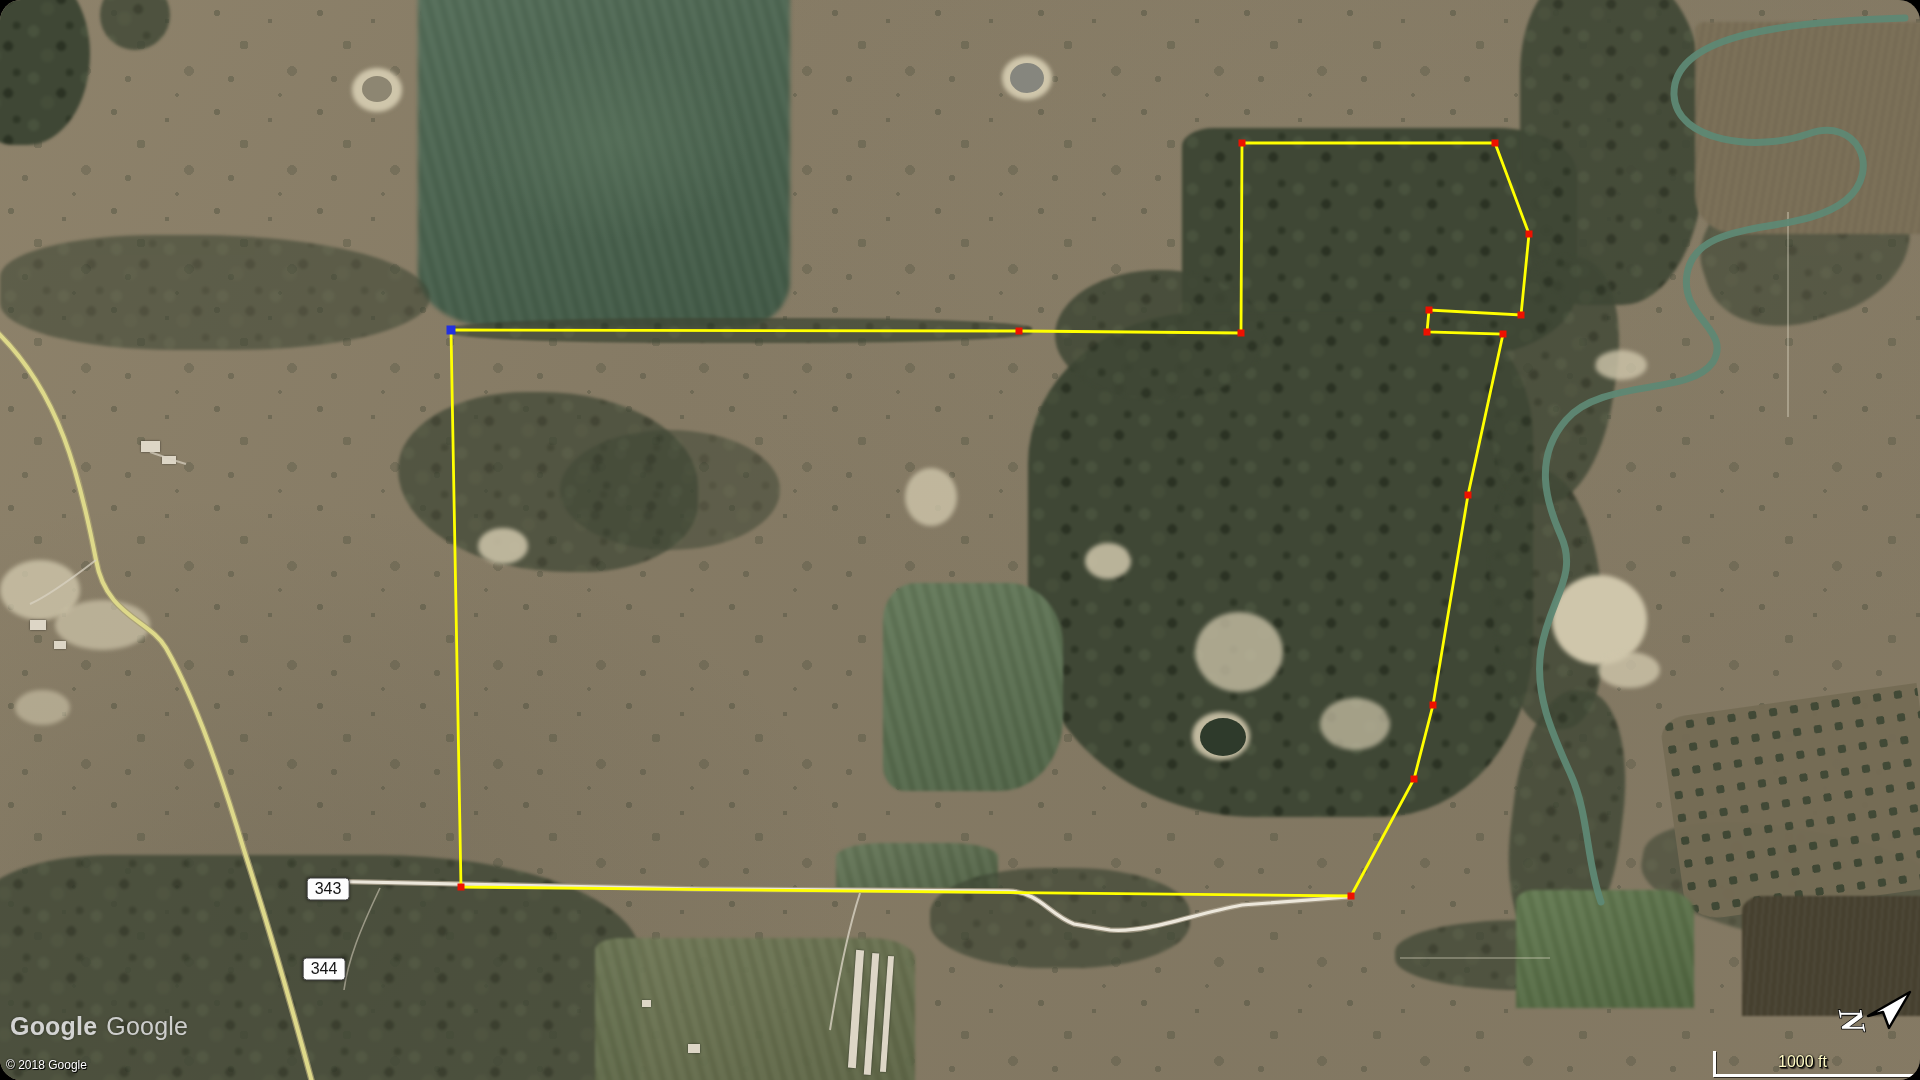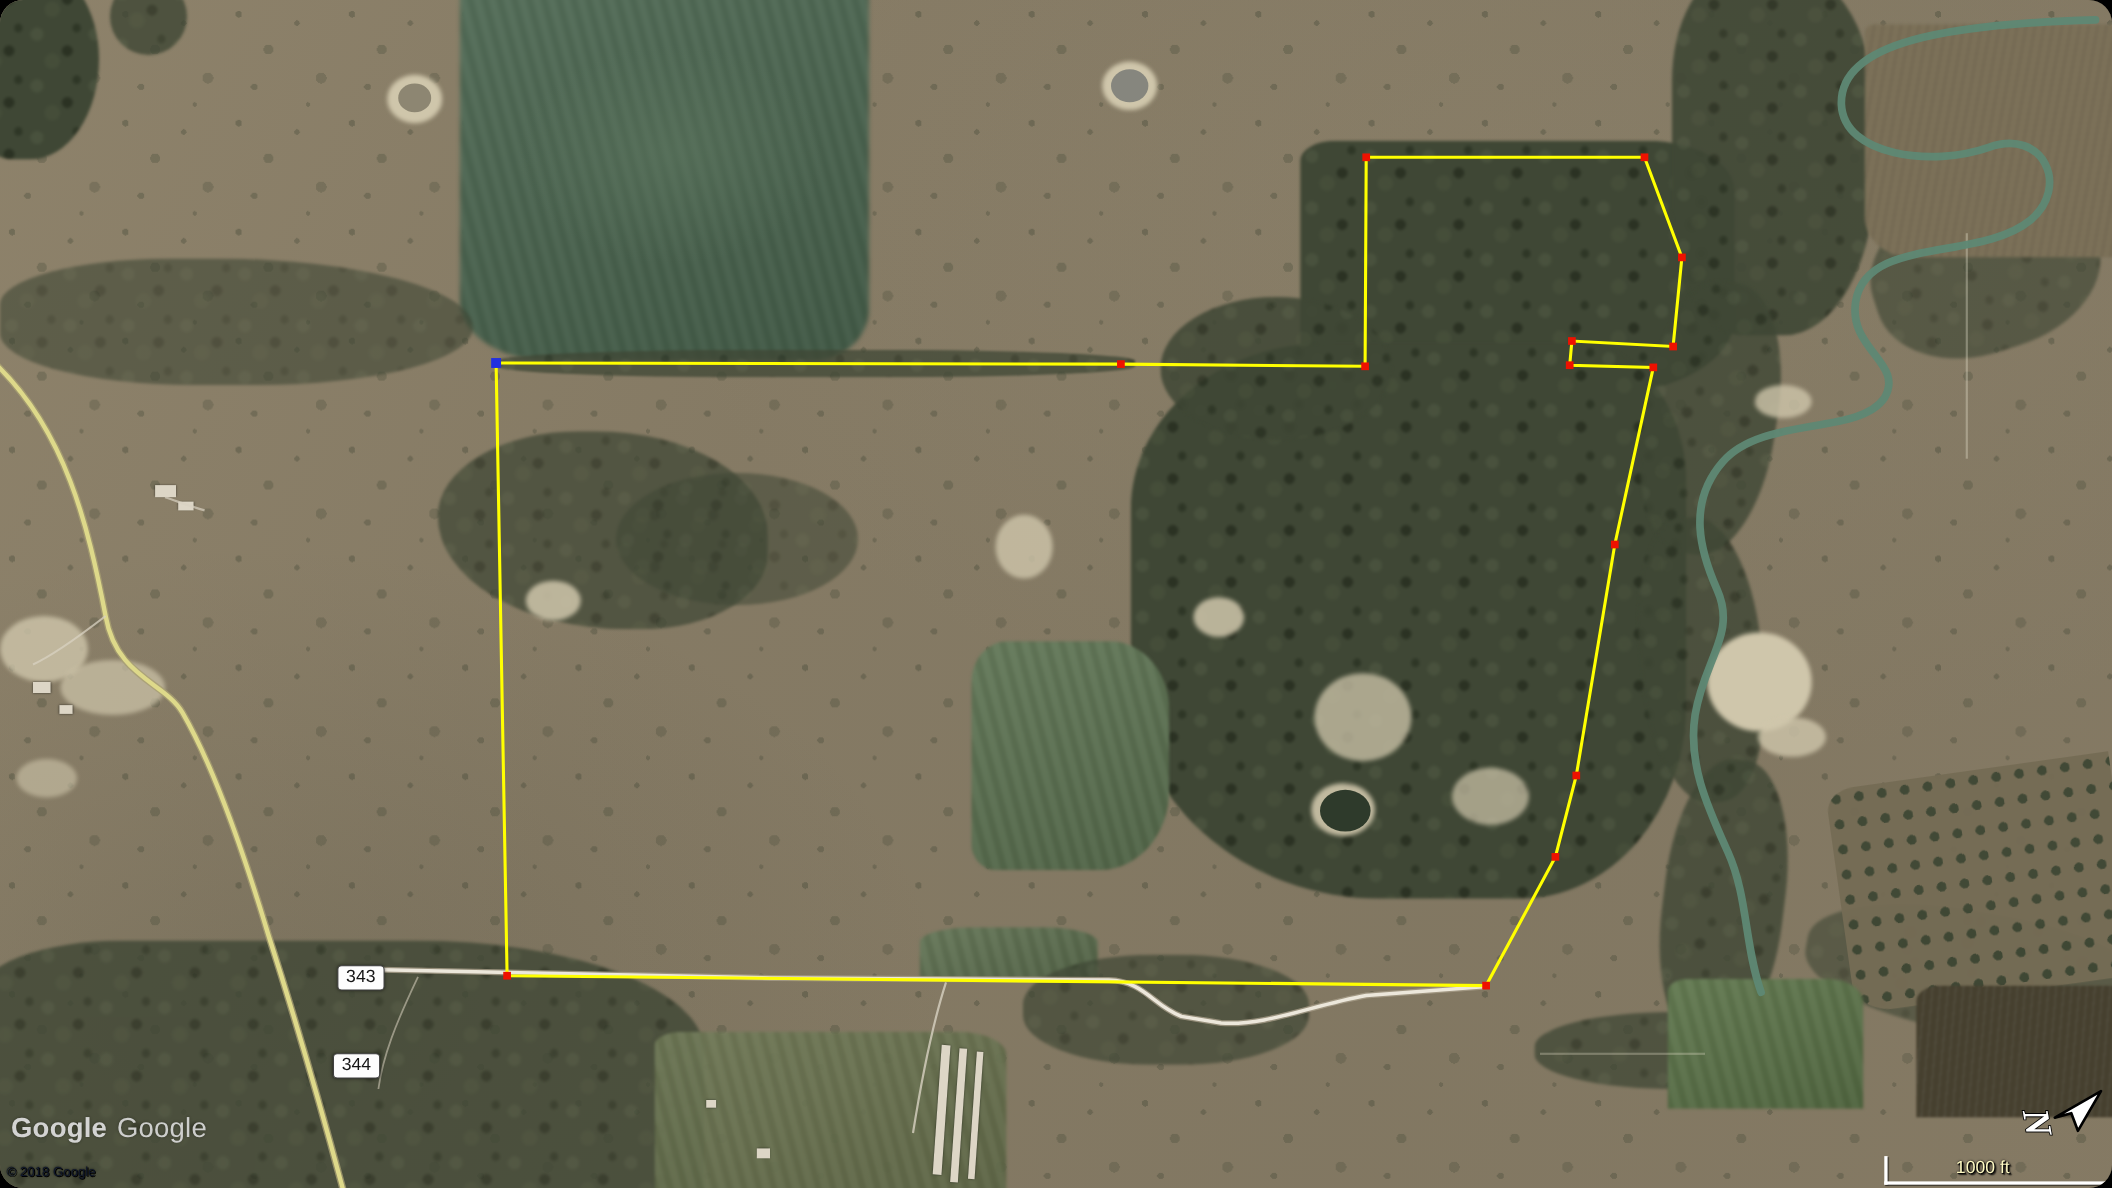--- a/index.html
+++ b/index.html
@@ -33,21 +33,21 @@
     background-image:
       linear-gradient(160deg, rgba(255,255,255,.05), rgba(0,0,0,.12)),
       repeating-linear-gradient(75deg, rgba(0,0,0,.05) 0 6px, rgba(255,255,255,.04) 6px 13px);}
   .lightpatch{position:absolute;background:#cfc6ab;filter:blur(2px);border-radius:50%;}
   .shed{position:absolute;background:#ddd6c6;box-shadow:0 0 2px rgba(0,0,0,.6);}
   
   .logo{position:absolute;left:10px;top:1012px;color:#d9d9d9;font-size:25px;
         letter-spacing:.2px;text-shadow:0 0 3px rgba(0,0,0,.35);white-space:nowrap;}
   .logo .g{font-weight:700;opacity:.96;}
   .logo .e{font-weight:400;margin-left:9px;opacity:.92;}
-  .copyright{position:absolute;left:6px;top:1058px;color:#0f172a;font-size:12px;
+  .copyright{position:absolute;left:6px;top:1058px;color:#ffffff;font-size:12px;
         text-shadow:0 0 2px #000,1px 1px 0 #000;}
   .road-shield{position:absolute;transform:translate(-50%,-50%);background:#fdfdfd;
         border:1.6px solid #3f3f3f;border-radius:4px;padding:1px 7px 2px;
         font-size:16px;font-weight:500;color:#151515;box-shadow:0 0 3px rgba(0,0,0,.45);
         line-height:18px;}
   .scalebar{position:absolute;left:1713px;top:1051px;width:206px;height:23px;
         border-left:3px solid #fff;border-bottom:3px solid #fff;
         filter:drop-shadow(1px 1px 0 rgba(0,0,0,.65));}
   .scalebar .lbl{position:absolute;left:42%;top:2px;transform:translateX(-50%);
         color:#fef9c3;font-size:16px;text-shadow:1px 1px 1px #000,0 0 2px #000;white-space:nowrap;}

